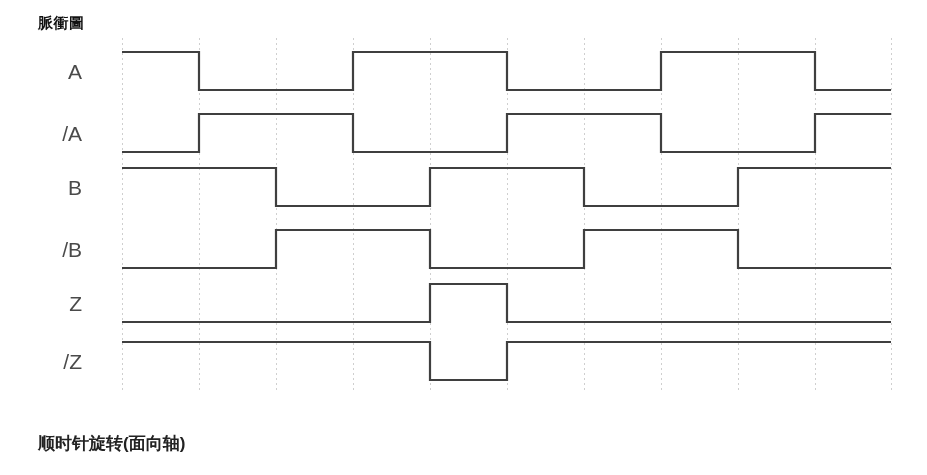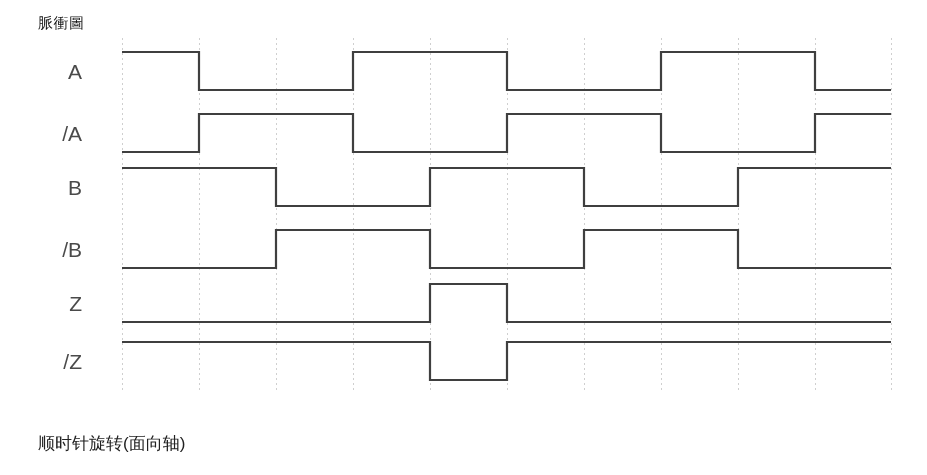--- a/index.html
+++ b/index.html
@@ -19,31 +19,31 @@
     position: absolute;
     left: 0; top: 0;
     width: 927px;
     height: 475px;
   }
   .title-text {
     position: absolute;
     left: 38px;
     top: 14px;
     font-size: 15px;
-    font-weight: normal;
+    font-weight: bold;
     color: #111111;
     letter-spacing: 0.5px;
     white-space: nowrap;
   }
   .caption-text {
     position: absolute;
     left: 38px;
     top: 432px;
     font-size: 17px;
-    font-weight: normal;
+    font-weight: bold;
     color: #222222;
     white-space: nowrap;
     text-align: right;
   }
   .signal-label {
     position: absolute;
     font-size: 21px;
     color: #4a4a4a;
     text-align: right;
     width: 60px;

